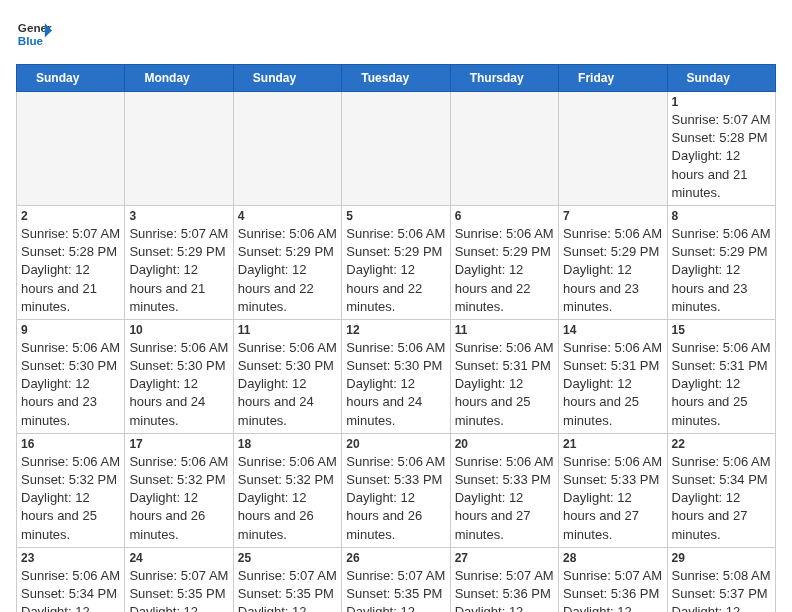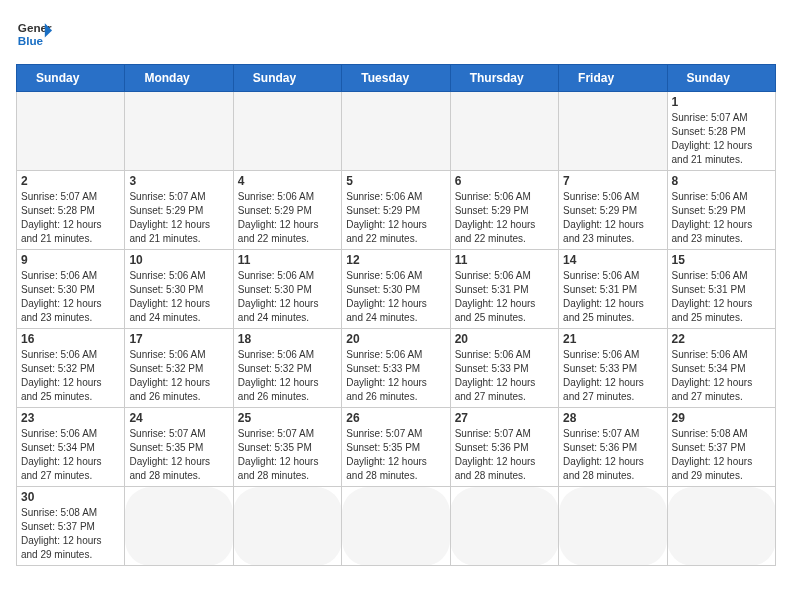--- a/index.html
+++ b/index.html
@@ -65,21 +65,21 @@
       background: #f5f5f5;
     }
     .day-number {
       font-size: 12px;
       font-weight: bold;
       color: #333;
       display: block;
       margin-bottom: 2px;
     }
     .day-info {
-      font-size: 10px;
+      font-size: 13px;
       color: #333;
       line-height: 1.4;
     }
     .last-row td {
       min-height: 60px;
       border-radius: 26px;
     }
   </style>
 </head>
 <body>

